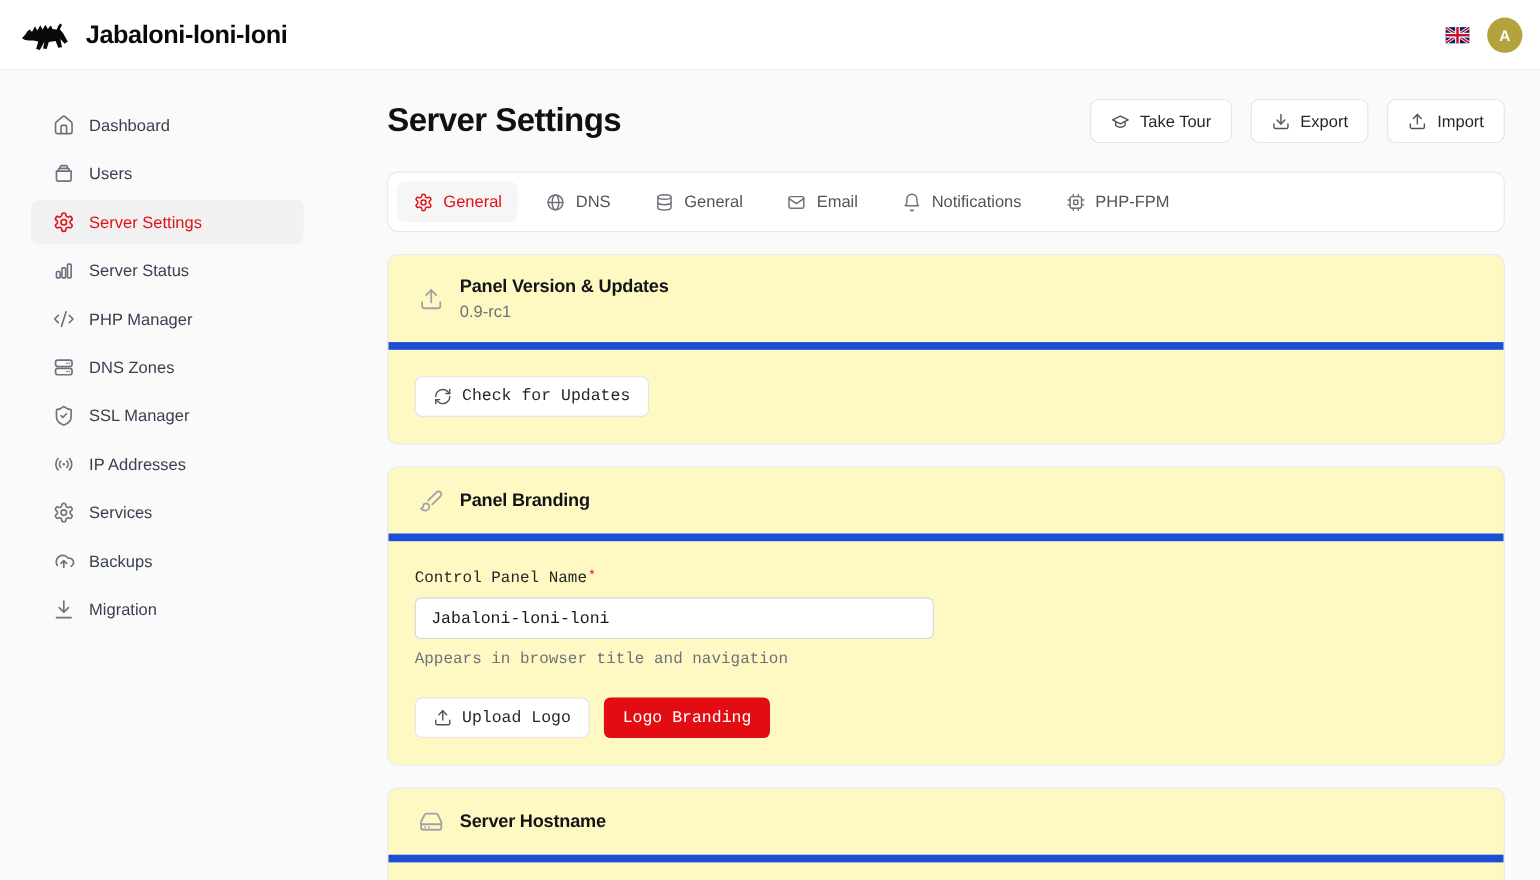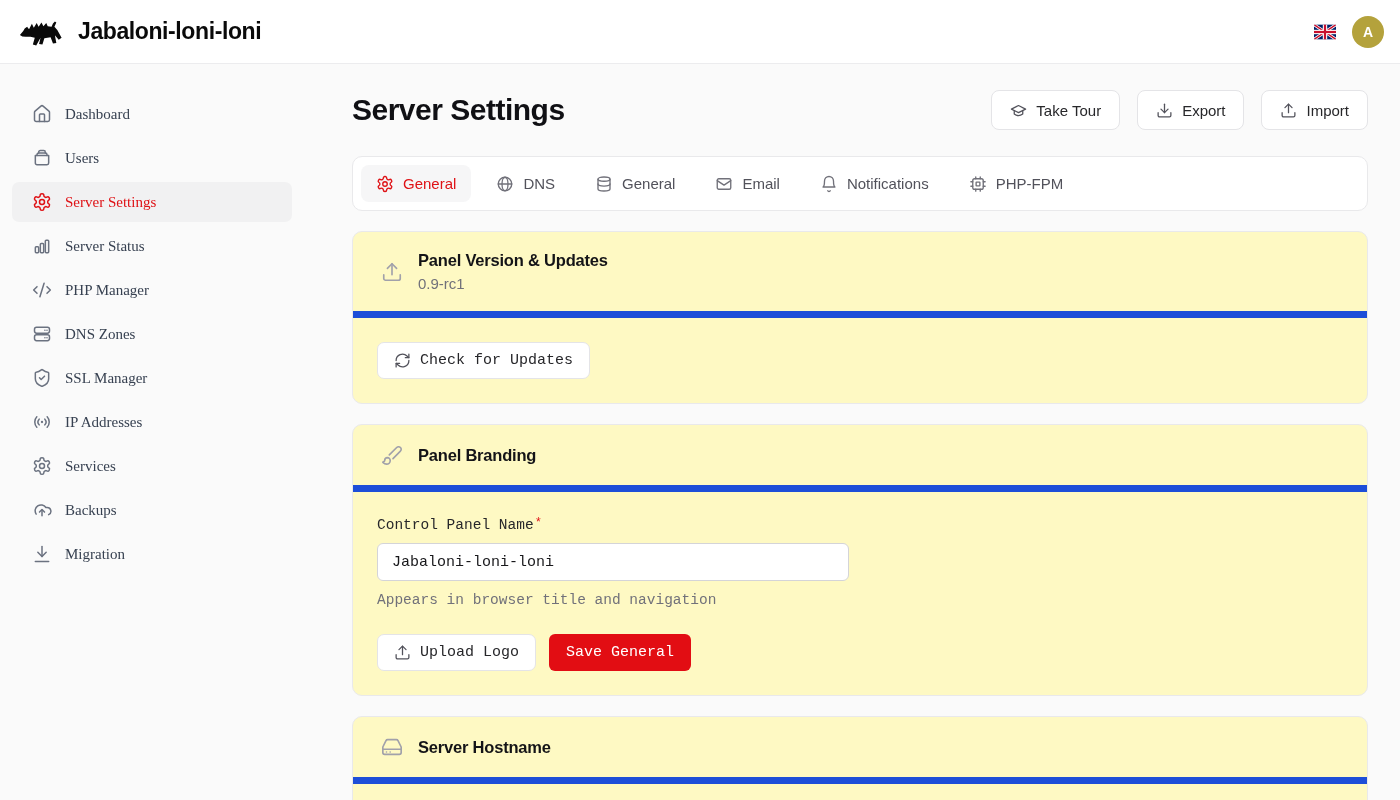--- a/index.html
+++ b/index.html
@@ -12,21 +12,21 @@
   .brand { display:flex; align-items:center; gap:14px; }
   .brand svg { width:46px; height:38px; color:#0a0a0a; }
   .brand-title { font-size:23px; font-weight:700; letter-spacing:-0.4px; color:#0a0a0a; }
   .topbar-right { display:flex; align-items:center; gap:16px; }
   .flag { width:22px; height:16px; border-radius:2px; overflow:hidden; display:block; }
   .avatar { width:32px; height:32px; border-radius:50%; background:#b4a23c; color:#fff;
             display:flex; align-items:center; justify-content:center; font-size:14px; font-weight:700; }
 
   
   .layout { display:flex; height:736px; }
-  .sidebar { width:304px; flex:0 0 304px; padding:30px 12px 0;font-family:Liberation Serif, serif; }
+  .sidebar { width:304px; flex:0 0 304px; padding:30px 28px 0; }
   .side-item { display:flex; align-items:center; gap:13px; height:40px; padding:0 20px;
                border-radius:7px; margin-bottom:4px; font-size:15px; color:#374151; cursor:pointer; }
   .side-item svg { width:20px; height:20px; color:#6b7280; flex:0 0 20px; }
   .side-item.active { background:#f1f1f2; color:#df1216; font-weight:500; }
   .side-item.active svg { color:#df1216; }
 
   .main { flex:1; padding:26px 32px 0 48px; }
 
   
   .title-row { display:flex; align-items:center; justify-content:space-between; }
@@ -301,21 +301,21 @@
         <div class="helper">Appears in browser title and navigation</div>
         <div class="btn-row">
           <button class="btn small">
             <svg class="stroke" viewBox="0 0 24 24">
                 <path d="M21 15v4a2 2 0 0 1-2 2H5a2 2 0 0 1-2-2v-4"></path>
                 <path d="m17 8-5-5-5 5"></path>
                 <path d="M12 3v12"></path>
               </svg>
             <span>Upload Logo</span>
           </button>
-          <button class="btn-primary">Save General</button>
+          <button class="btn-primary">Logo Branding</button>
         </div>
       </div>
     </section>
 
     <section class="card">
       <div class="card-head">
         <svg class="stroke" viewBox="0 0 24 24">
             <path d="M5.45 5.11 2 12v6a2 2 0 0 0 2 2h16a2 2 0 0 0 2-2v-6l-3.45-6.89A2 2 0 0 0 16.76 4H7.24a2 2 0 0 0-1.79 1.11z"></path>
             <path d="M2 14.5h20"></path>
             <path d="M6 17.5h.01M10 17.5h.01"></path>

